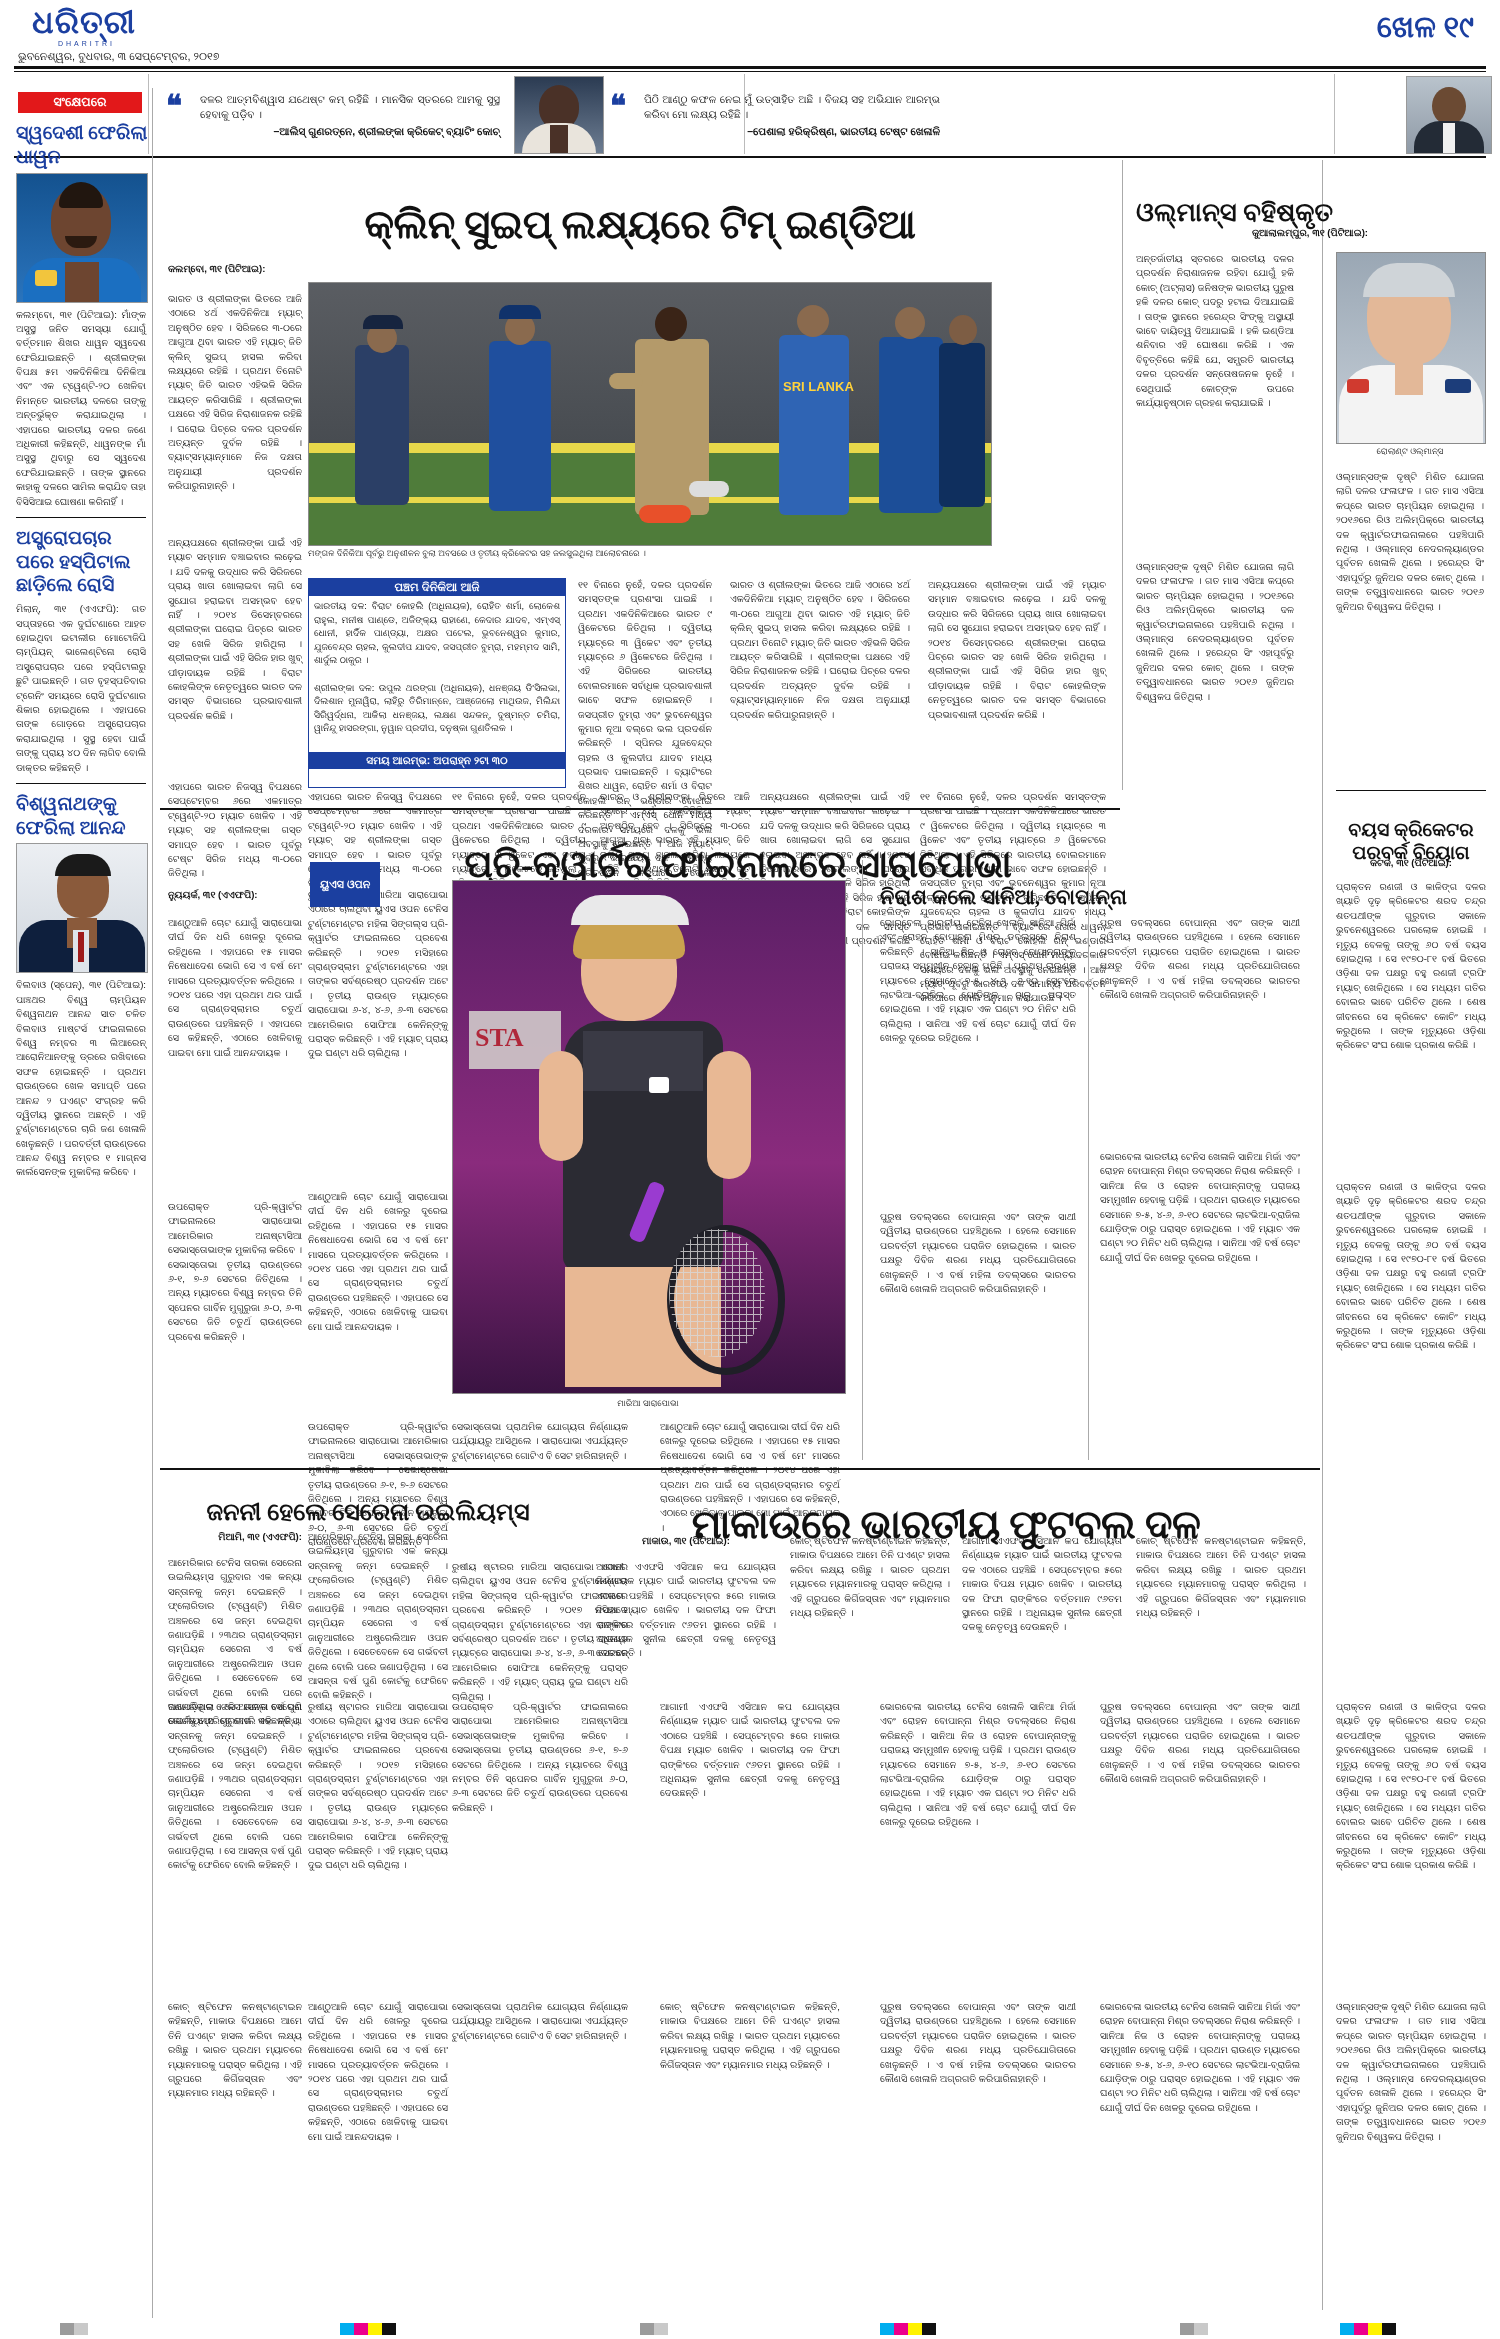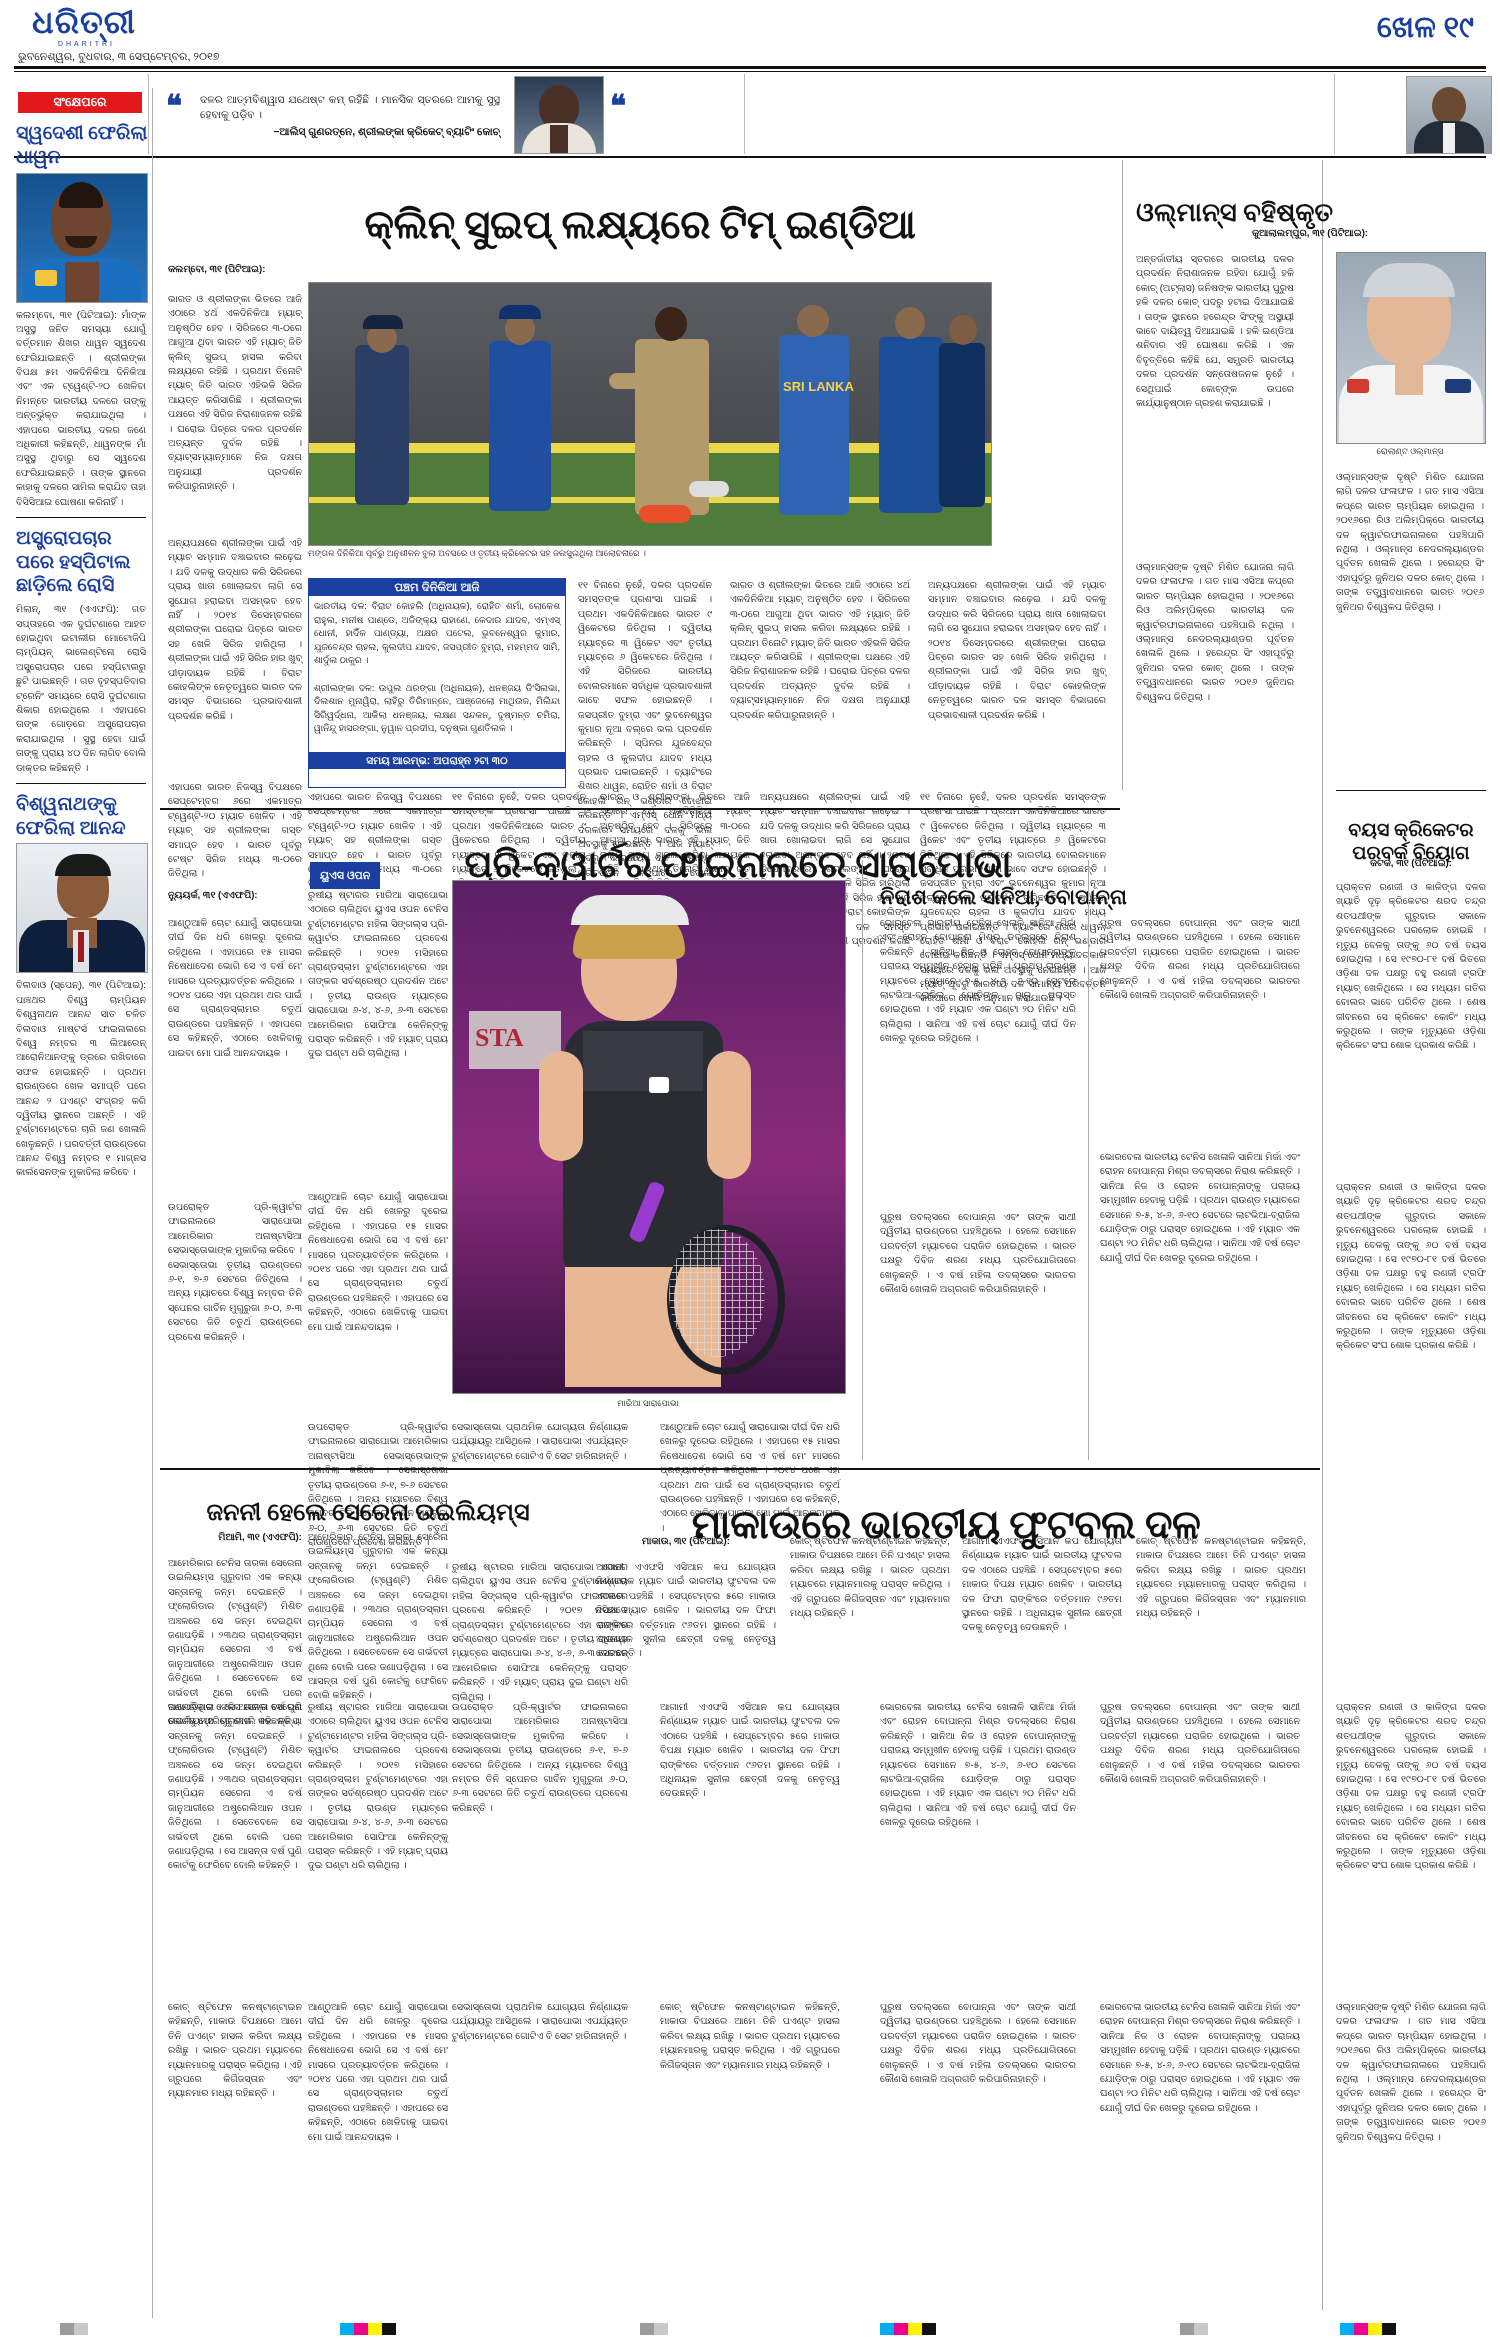--- a/index.html
+++ b/index.html
@@ -48,21 +48,21 @@
   .place{font-weight:bold;}
 
   .photo{position:absolute;border:1px solid #8a8a8a;overflow:hidden;}
   .cap{font-size:8.6px;line-height:1.35;color:#222;text-align:justify;}
 
   .boxouter{position:absolute;border:1px solid #1b3fa0;}
   .boxhead{background:#1b3fa0;color:#fff;font-size:11.5px;font-weight:bold;text-align:center;padding:2px 0;}
   .boxbody{font-size:9.2px;line-height:1.48;text-align:justify;padding:4px 5px;}
   .boxfoot{background:#1b3fa0;color:#fff;font-size:10.5px;font-weight:bold;text-align:center;padding:2px 0;}
 
-  .kicker{position:absolute;background:#1b3fa0;color:#fff;font-size:11px;font-weight:bold;padding:7px 10px;}
+  .kicker{position:absolute;background:#1b3fa0;color:#fff;font-size:11px;font-weight:bold;padding:16px 10px;}
 
   
   .sky{position:absolute;left:0;top:0;right:0;bottom:0;}
   .fig{position:absolute;border-radius:6px;}
 
   
   .footbar{position:absolute;bottom:4px;height:12px;}
   .sw{float:left;width:14px;height:12px;}
 </style>
 </head>
@@ -89,20 +89,24 @@
       <span>ଦଳର ଆତ୍ମବିଶ୍ୱାସ ଯଥେଷ୍ଟ କମ୍ ରହିଛି । ମାନସିକ ସ୍ତରରେ ଆମକୁ ସୁସ୍ଥ ହେବାକୁ ପଡ଼ିବ ।</span>
       <span class="qattr">–ଆଲିସ୍ ଗୁଣରତ୍ନେ, ଶ୍ରୀଲଙ୍କା କ୍ରିକେଟ୍ ବ୍ୟାଟିଂ କୋଚ୍</span>
     </div>
     <div class="headshot" style="left:500px;top:2px;width:88px;height:76px;background:linear-gradient(#2b3b52,#6d7d92)">
       <div class="hs-face" style="top:8px;width:40px;height:44px;background:#4a3127;border-radius:50% 50% 45% 45%"></div>
       <div style="position:absolute;left:50%;transform:translateX(-50%);top:46px;width:74px;height:34px;background:#e9e4dc;border-radius:30px 30px 0 0"></div>
       <div style="position:absolute;left:50%;transform:translateX(-50%);top:48px;width:18px;height:32px;background:#4a3127"></div>
     </div>
 
     <div class="qmark" style="left:596px;top:20px">❝</div>
+    <div class="qtext" style="left:630px;top:18px;width:296px">
+      <span>ପିଠି ଆଣ୍ଠୁ କଫଳ ନେଇ ମୁଁ ଉତ୍ସାହିତ ଅଛି । ବିଜୟ ସହ ଅଭିଯାନ ଆରମ୍ଭ କରିବା ମୋ ଲକ୍ଷ୍ୟ ରହିଛି ।</span>
+      <span class="qattr">–ପେଶାଲା ହରିକ୍ରିଷ୍ଣ, ଭାରତୀୟ ଟେଷ୍ଟ ଖେଳାଳି</span>
+    </div>
     <div class="headshot" style="left:1392px;top:2px;width:84px;height:76px;background:linear-gradient(#b9c3cc,#8f9aa6)">
       <div class="hs-face" style="top:10px;width:34px;height:38px;background:#6b4a33;border-radius:50%"></div>
       <div style="position:absolute;left:50%;transform:translateX(-50%);top:44px;width:70px;height:32px;background:#232b36;border-radius:26px 26px 0 0"></div>
       <div style="position:absolute;left:50%;transform:translateX(-50%);top:46px;width:12px;height:30px;background:#f0f0f0"></div>
     </div>
   </div>
   <div class="rule-q"></div>
 
   <div class="vline" style="left:152px;top:88px;height:2230px"></div>
   <div class="vline" style="left:1322px;top:160px;height:2150px"></div>

